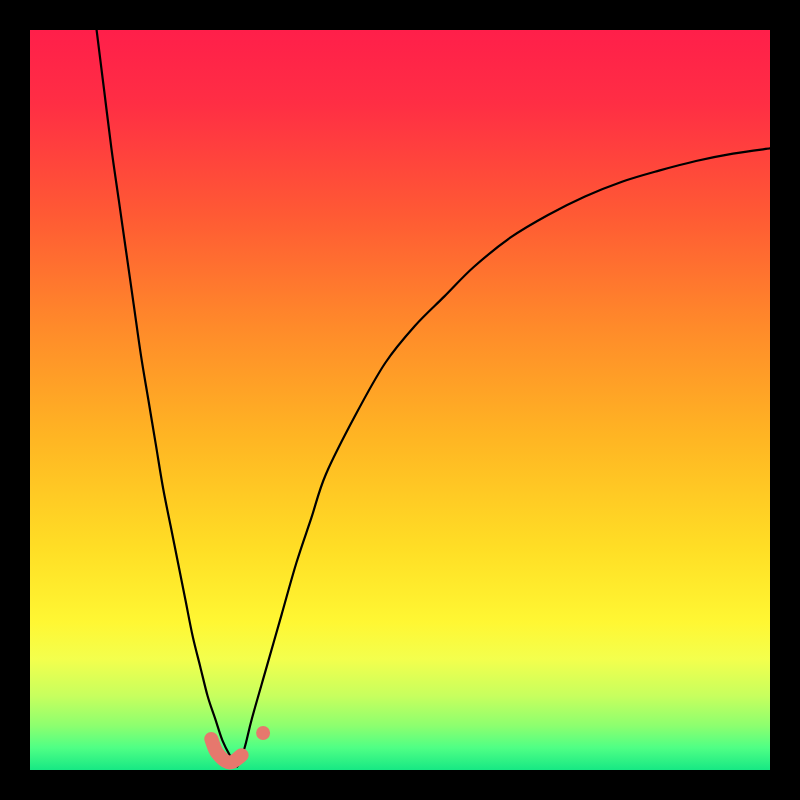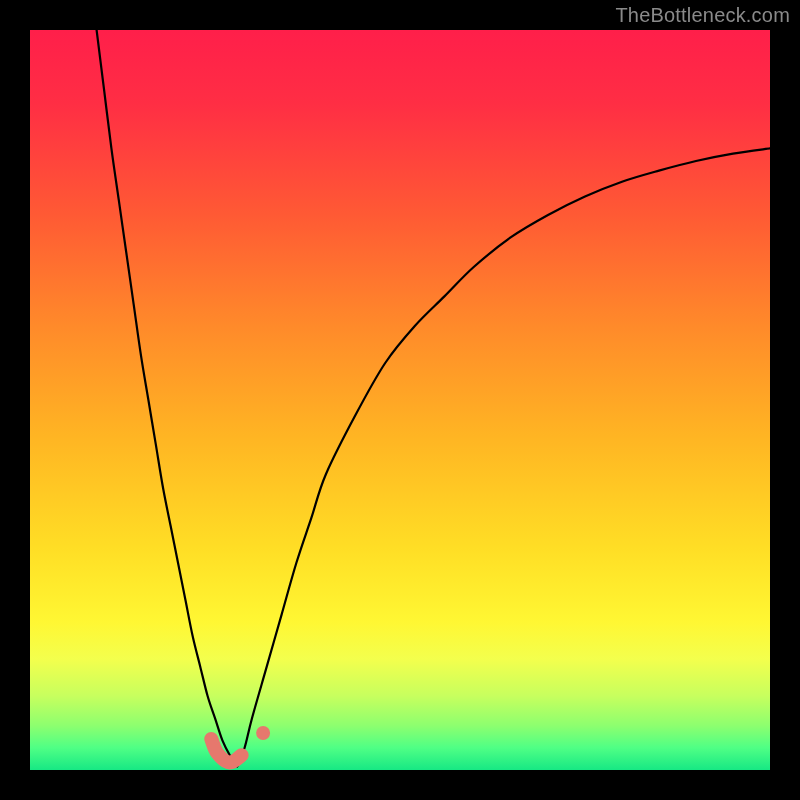--- a/index.html
+++ b/index.html
@@ -78,14 +78,13 @@
     </svg>
 
     <svg class="curves" viewBox="0 0 740 740" preserveAspectRatio="none">
       <path id="path-left" fill="none" stroke-width="2.2" stroke-linecap="round" d="M 66.60 0.00 C 67.83 9.87, 71.53 39.47, 74.00 59.20 C 76.47 78.93, 78.93 99.90, 81.40 118.40 C 83.87 136.90, 86.33 152.93, 88.80 170.20 C 91.27 187.47, 93.73 204.73, 96.20 222.00 C 98.67 239.27, 101.13 256.53, 103.60 273.80 C 106.07 291.07, 108.53 309.57, 111.00 325.60 C 113.47 341.63, 115.93 355.20, 118.40 370.00 C 120.87 384.80, 123.33 399.60, 125.80 414.40 C 128.27 429.20, 130.73 445.23, 133.20 458.80 C 135.67 472.37, 138.13 483.47, 140.60 495.80 C 143.07 508.13, 145.53 520.47, 148.00 532.80 C 150.47 545.13, 152.93 557.47, 155.40 569.80 C 157.87 582.13, 160.33 595.70, 162.80 606.80 C 165.27 617.90, 167.73 626.53, 170.20 636.40 C 172.67 646.27, 175.13 657.37, 177.60 666.00 C 180.07 674.63, 182.53 680.80, 185.00 688.20 C 187.47 695.60, 189.93 704.23, 192.40 710.40 C 194.87 716.57, 197.33 720.88, 199.80 725.20 C 202.27 729.52, 205.97 734.45, 207.20 736.30" stroke="#000000"></path>
       <path id="path-right" fill="none" stroke-width="2.2" stroke-linecap="round" d="M 207.20 736.30 C 208.43 733.22, 212.13 725.82, 214.60 717.80 C 217.07 709.78, 218.30 701.77, 222.00 688.20 C 225.70 674.63, 231.87 653.67, 236.80 636.40 C 241.73 619.13, 246.67 601.87, 251.60 584.60 C 256.53 567.33, 261.47 548.83, 266.40 532.80 C 271.33 516.77, 276.27 503.20, 281.20 488.40 C 286.13 473.60, 288.60 461.27, 296.00 444.00 C 303.40 426.73, 315.73 403.30, 325.60 384.80 C 335.47 366.30, 345.33 347.80, 355.20 333.00 C 365.07 318.20, 374.93 307.10, 384.80 296.00 C 394.67 284.90, 404.53 276.27, 414.40 266.40 C 424.27 256.53, 432.90 246.67, 444.00 236.80 C 455.10 226.93, 468.67 215.83, 481.00 207.20 C 493.33 198.57, 505.67 191.78, 518.00 185.00 C 530.33 178.22, 542.67 172.05, 555.00 166.50 C 567.33 160.95, 579.67 156.02, 592.00 151.70 C 604.33 147.38, 616.67 144.05, 629.00 140.60 C 641.33 137.15, 653.67 133.82, 666.00 130.98 C 678.33 128.14, 690.67 125.68, 703.00 123.58 C 715.33 121.48, 733.83 119.26, 740.00 118.40" stroke="#000000"></path>
       <path id="marker-sweep" fill="none" stroke-width="14" stroke-linecap="round" stroke-linejoin="round" d="M 181.30 708.92 C 182.29 711.26, 184.14 719.03, 187.22 722.98 C 190.30 726.93, 195.73 732.23, 199.80 732.60 C 203.87 732.97, 209.67 726.43, 211.64 725.20" stroke="#e6786d"></path>
       <circle id="marker-dot" r="7" cx="233.10" cy="703.00" fill="#e6786d" stroke="#d65f55" stroke-width="0"></circle>
     </svg>
 
   </div>
-  <div class="watermark">TheBottleneck.com</div>
 </div>
 
 </body></html>

